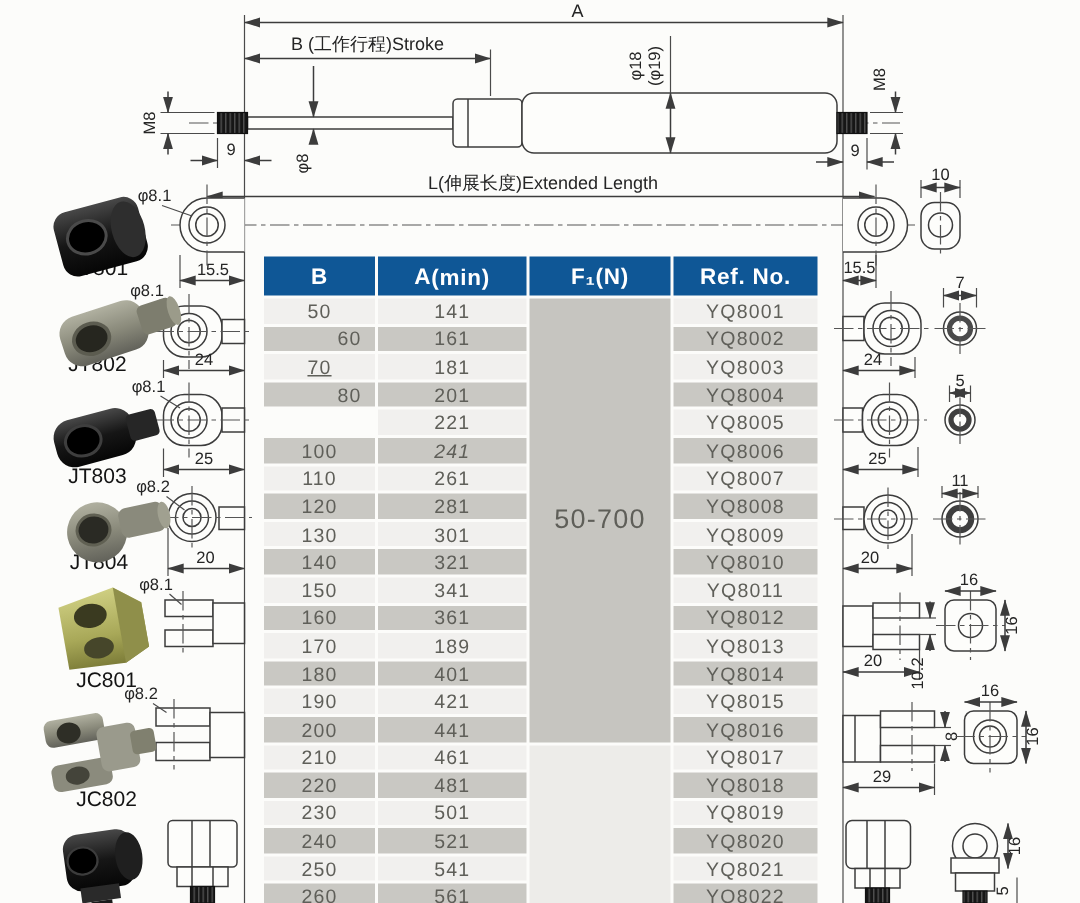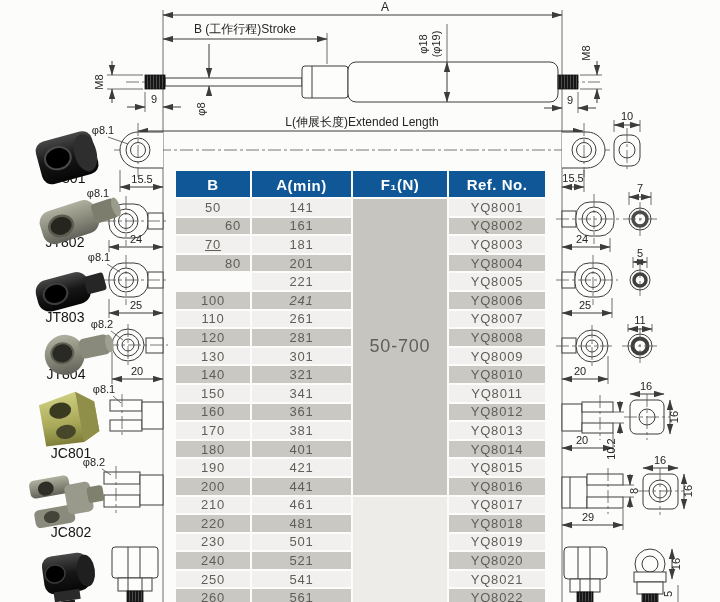--- a/index.html
+++ b/index.html
@@ -462,21 +462,21 @@
         <div class="td gray" style="grid-area: 10 / 1;">140</div>
         <div class="td gray" style="grid-area: 10 / 2;">321</div>
         <div class="td gray" style="grid-area: 10 / 4; text-align: center;">YQ8010</div>
         <div class="td light" style="grid-area: 11 / 1;">150</div>
         <div class="td light" style="grid-area: 11 / 2;">341</div>
         <div class="td light" style="grid-area: 11 / 4;">YQ8011</div>
         <div class="td gray" style="grid-area: 12 / 1;">160</div>
         <div class="td gray" style="grid-area: 12 / 2;">361</div>
         <div class="td gray" style="grid-area: 12 / 4;">YQ8012</div>
         <div class="td light" style="grid-area: 13 / 1;">170</div>
-        <div class="td light" style="grid-area: 13 / 2;">381</div>
+        <div class="td light" style="grid-area: 13 / 2;">189</div>
         <div class="td light" style="grid-area: 13 / 4;">YQ8013</div>
         <div class="td gray" style="grid-area: 14 / 1;">180</div>
         <div class="td gray" style="grid-area: 14 / 2;">401</div>
         <div class="td gray" style="grid-area: 14 / 4;">YQ8014</div>
         <div class="td light" style="grid-area: 15 / 1; text-align: center;">190</div>
         <div class="td light" style="grid-area: 15 / 2;">421</div>
         <div class="td light" style="grid-area: 15 / 4; text-align: center;">YQ8015</div>
         <div class="td gray" style="grid-area: 16 / 1;">200</div>
         <div class="td gray" style="grid-area: 16 / 2;">441</div>
         <div class="td gray" style="grid-area: 16 / 4;">YQ8016</div>

